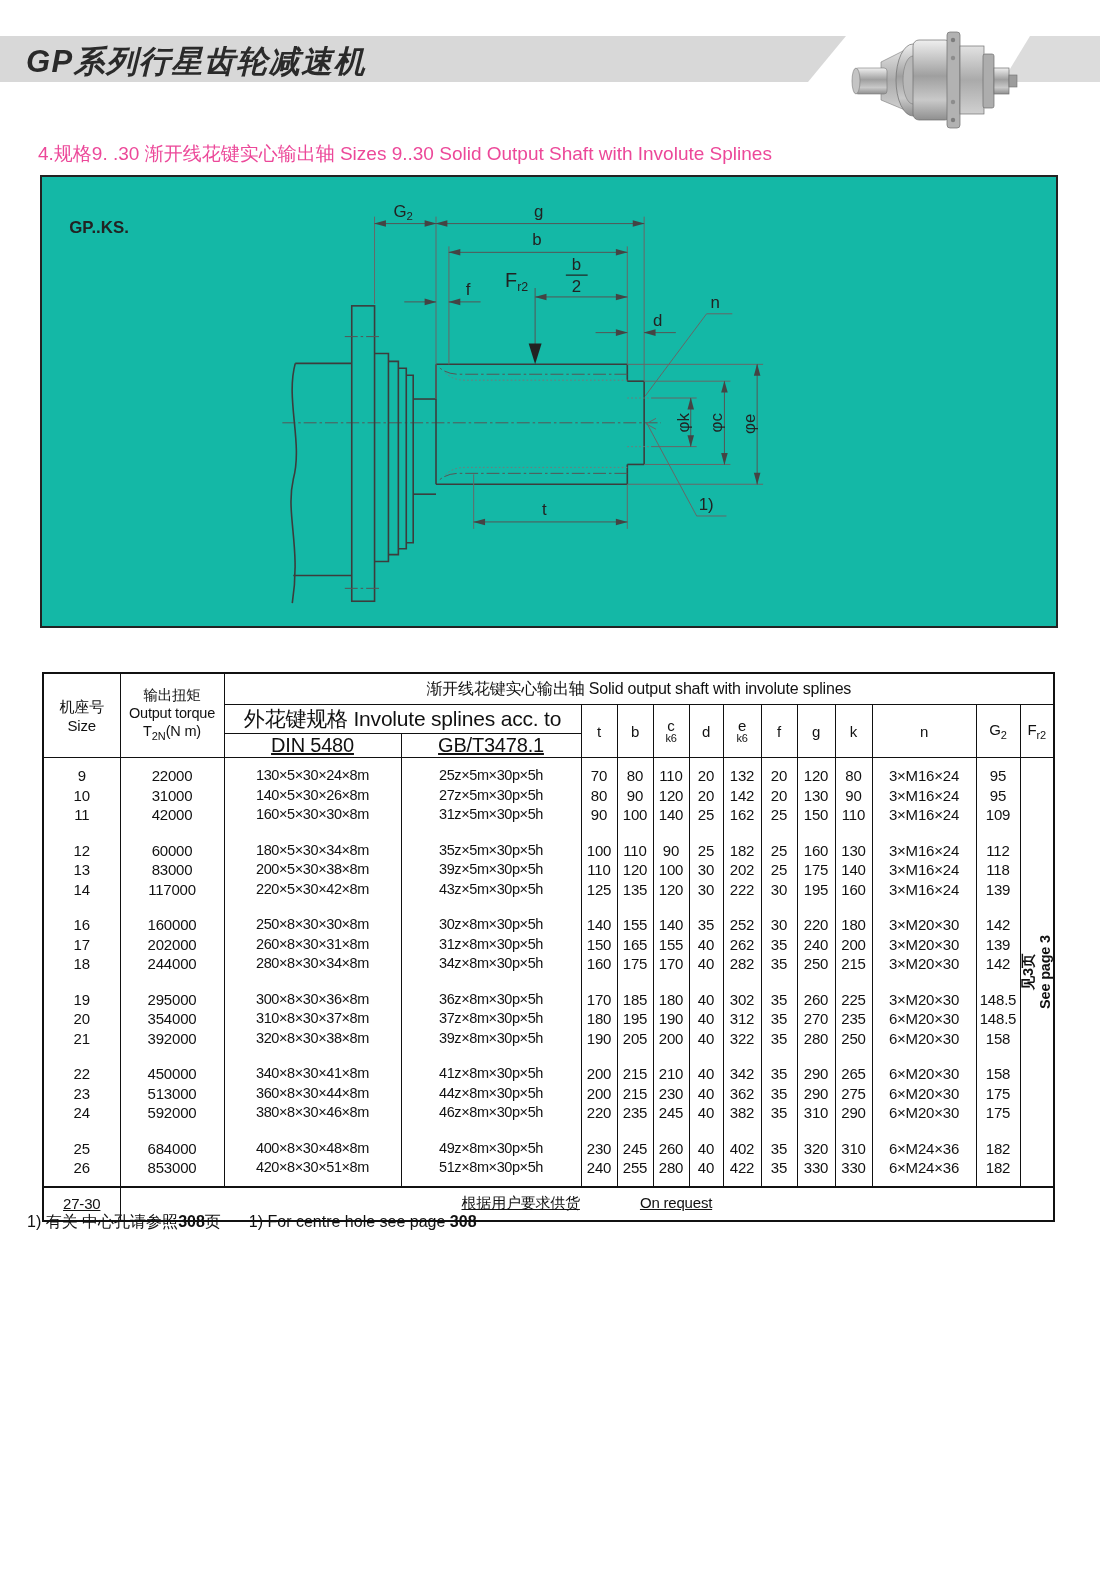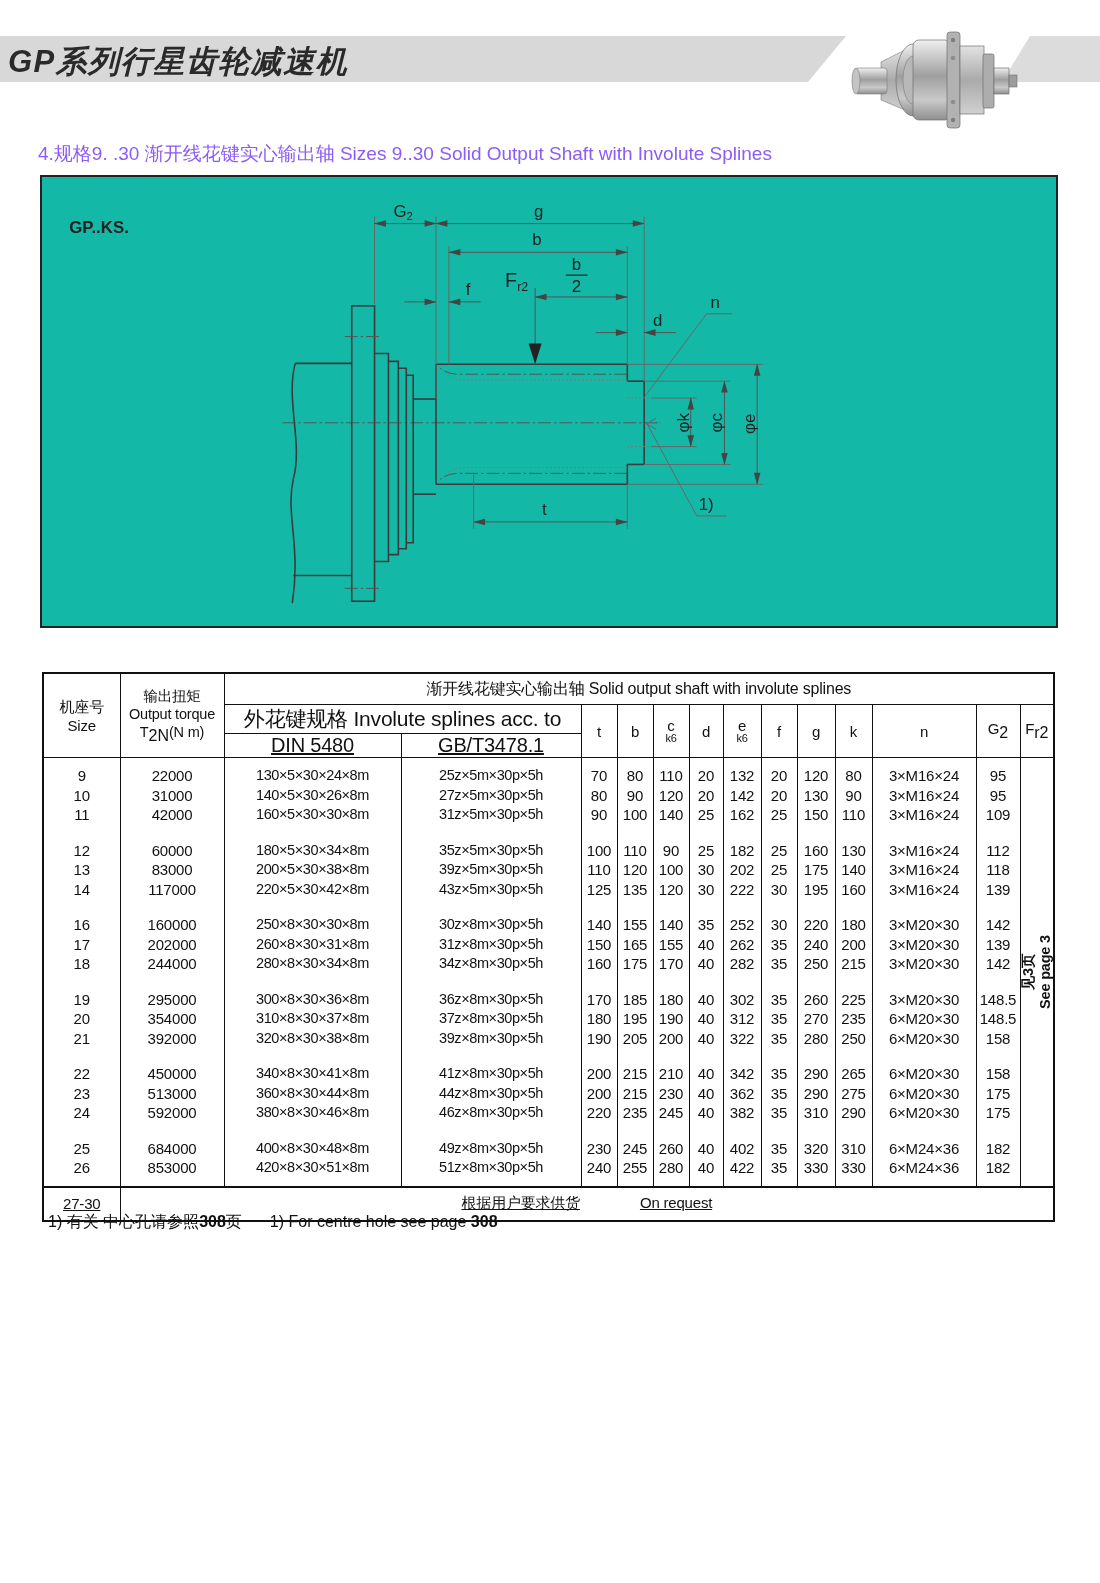--- a/index.html
+++ b/index.html
@@ -3,26 +3,26 @@
 <meta charset="utf-8">
 <style>
   html,body{margin:0;padding:0;}
   body{
     width:1100px;height:1583px;position:relative;background:#ffffff;
     font-family:"Liberation Sans", sans-serif;color:#1a1a1a;overflow:hidden;
   }
   
   .hdr-svg{position:absolute;left:0;top:0;width:1100px;height:140px;}
   .banner-title{
-    position:absolute;left:8px;top:41px;width:760px;height:42px;
+    position:absolute;left:26px;top:41px;width:760px;height:42px;
     font-size:31px;font-weight:bold;font-style:italic;letter-spacing:1.5px;
     color:#2a2a2a;white-space:nowrap;
   }
   .section-title{
-    position:absolute;left:38px;top:141px;font-size:19px;color:#8b5cf6;white-space:nowrap;
+    position:absolute;left:38px;top:141px;font-size:19px;color:#ec4899;white-space:nowrap;
   }
   
   .diagram-box{
     position:absolute;left:40px;top:175px;width:1014px;height:449px;
     border:2px solid #222;background:#14b8a6;
   }
   .diagram-box svg{display:block;}
   
   .tbl-wrap{position:absolute;left:42px;top:672px;width:1016px;}
   table.data{
@@ -33,37 +33,37 @@
     border:1px solid #111;text-align:center;vertical-align:middle;
     padding:0;font-weight:normal;letter-spacing:-0.2px;
   }
   table.data{border:2px solid #111;}
   th.hsize{font-size:15px;line-height:19px;}
   th.htorque{font-size:14.5px;line-height:18px;}
   th.hgroup{font-size:16px;height:30px;}
   th.hacc{font-size:21px;height:25px;}
   th.hstd{font-size:20px;height:21px;border-bottom:2.5px solid #111;text-decoration:underline;}
   th.hcol{font-size:15px;}
-  th .sub{font-size:16px;vertical-align:sub;letter-spacing:0;}
+  th .sub{font-size:11px;vertical-align:sub;letter-spacing:0;}
   .k6{font-size:11px;line-height:11px;display:block;margin-top:-1px;}
   .cmain{display:block;line-height:14px;margin-bottom:1px;}
   tr.g-start td{border-top:2.5px solid #111;}
   tr.data-row td{border-top:none;border-bottom:none;border-left:1px solid #111;border-right:1px solid #111;line-height:19.5px;font-size:15px;}
   tr.g-start td{padding-top:8px;}
   tr.g-end td{padding-bottom:8px;}
   tr.data-row td.spec{font-size:14.5px;letter-spacing:-0.4px;}
   tr.last-row td{border-top:2.5px solid #111;height:32px;font-size:15px;text-decoration:underline;}
   td.fr2-cell{position:relative;border-top:none;}
   .rot-note{
     position:absolute;left:50%;top:50%;transform:translate(-50%,-50%) rotate(-90deg);
     white-space:nowrap;text-align:center;font-weight:bold;font-size:14.5px;line-height:17px;
   }
   .onreq-zh{margin-right:60px;}
   
-  .footnote{position:absolute;left:48px;top:1212px;font-size:16px;color:#111;white-space:nowrap;}
+  .footnote{position:absolute;left:27px;top:1212px;font-size:16px;color:#111;white-space:nowrap;}
   .footnote b{font-weight:bold;}
   .fn-gap{display:inline-block;width:28px;}
 </style>
 </head>
 <body>
 
 <svg class="hdr-svg" viewBox="0 0 1100 140">
   <defs>
     <linearGradient id="metal" x1="0" y1="0" x2="0" y2="1">
       <stop offset="0" stop-color="#efefef"></stop>

